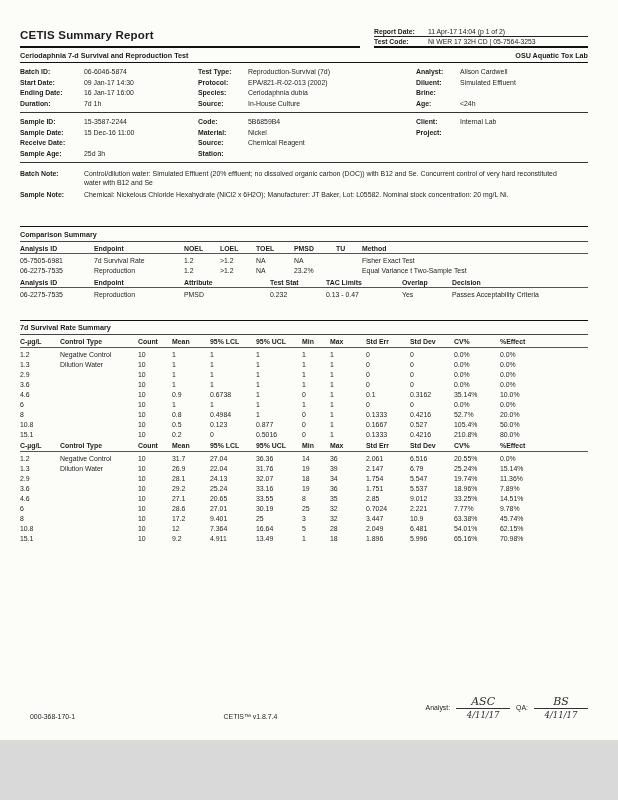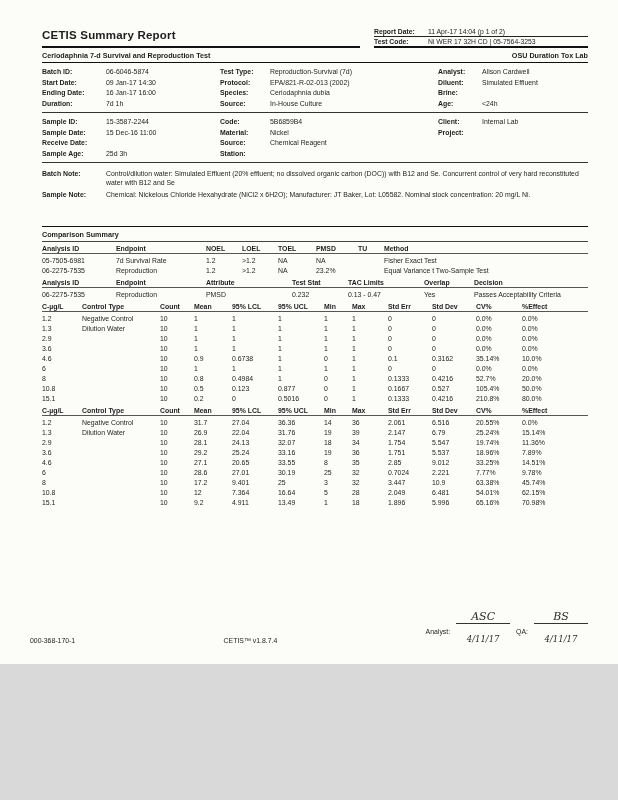--- a/index.html
+++ b/index.html
@@ -1,19 +1,19 @@
 <!DOCTYPE html>
 <html><head>
 <meta charset="utf-8">
 <style>
   * { margin:0; padding:0; box-sizing:border-box; }
   html,body { margin:0; background:#d9d9d9; }
   body { font-family:"Liberation Sans", sans-serif; }
-  .page { width:618px; height:664px; background:#fcfcf9; position:relative;
-          padding:26px 30px 0 42px; color:#1d1d1d; overflow:hidden; }
+  .page { width:618px; height:740px; background:#fcfcf9; position:relative;
+          padding:26px 30px 0 20px; color:#1d1d1d; overflow:hidden; }
 
   
   .report-header { display:flex; justify-content:space-between; align-items:stretch; }
   .title-wrap { flex:1; border-bottom:2px solid #111; margin-right:14px;
                 display:flex; align-items:flex-end; }
   .report-title { font-size:11.5px; font-weight:bold; letter-spacing:.2px; padding-bottom:5px; }
   .header-right { width:214px; font-size:6.8px; }
   .header-row { display:flex; border-bottom:1px solid #222; padding:1.5px 0 1px; }
   .header-row.last { border-bottom:2px solid #111; }
   .hlbl { font-weight:bold; width:54px; }
@@ -82,21 +82,21 @@
   
   .footer { position:absolute; left:30px; right:30px; bottom:20px;
             display:flex; justify-content:space-between; align-items:flex-end; font-size:6.9px; }
   .sig-area { display:flex; align-items:flex-end; gap:6px; }
   .sig-lbl { padding-bottom:9px; }
   .sig { display:flex; flex-direction:column; align-items:center; width:54px; }
   .sig-name { font-family:"DejaVu Serif", serif; font-style:italic; font-size:11px;
               line-height:12px; width:100%; text-align:center; border-bottom:1px solid #333;
               color:#2a2a2a; }
   .sig-date { font-family:"DejaVu Serif", serif; font-style:italic; font-size:8.5px;
-              padding-top:1px; color:#2a2a2a;margin-top:9px; }
+              padding-top:1px; color:#2a2a2a; }
 </style>
 </head>
 <body>
 
 <div class="page">
 
   <div class="report-header">
     <div class="title-wrap">
       <h1 class="report-title">CETIS Summary Report</h1>
     </div>
@@ -107,21 +107,21 @@
       </div>
       <div class="header-row last">
         <span class="hlbl">Test Code:</span>
         <span class="hval">Ni WER 17 32H CD | 05-7564-3253</span>
       </div>
     </div>
   </div>
 
   <div class="section-banner">
     <span>Ceriodaphnia 7-d Survival and Reproduction Test</span>
-    <span>OSU Duration Tox Lab</span>
+    <span>OSU Aquatic Tox Lab</span>
   </div>
 
   <div class="info-grid">
     <div class="kv-col c1">
         <div class="kv-row">
           <span class="kv-label">Batch ID:</span>
           <span class="kv-value">06-6046-5874</span>
         </div>
         <div class="kv-row">
           <span class="kv-label">Start Date:</span>
@@ -292,20 +292,23 @@
           <td>Reproduction</td>
           <td>PMSD</td>
           <td>0.232</td>
           <td>0.13 - 0.47</td>
           <td>Yes</td>
           <td>Passes Acceptability Criteria</td>
         </tr>
       </tbody>
     </table>
 
+  <div class="section-header">
+    <span>7d Survival Rate Summary</span>
+  </div>
   <table class="tbl tbl-stats">
       <thead>
         <tr>
           <th>C-µg/L</th>
           <th>Control Type</th>
           <th>Count</th>
           <th>Mean</th>
           <th>95% LCL</th>
           <th>95% UCL</th>
           <th>Min</th>

